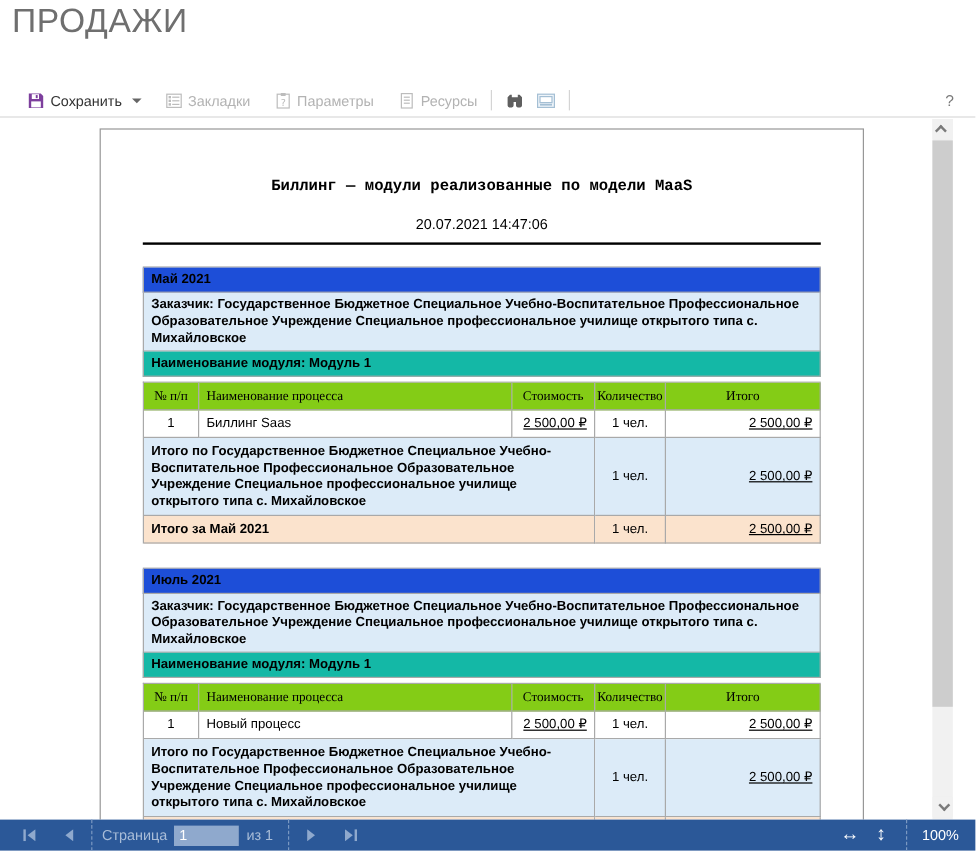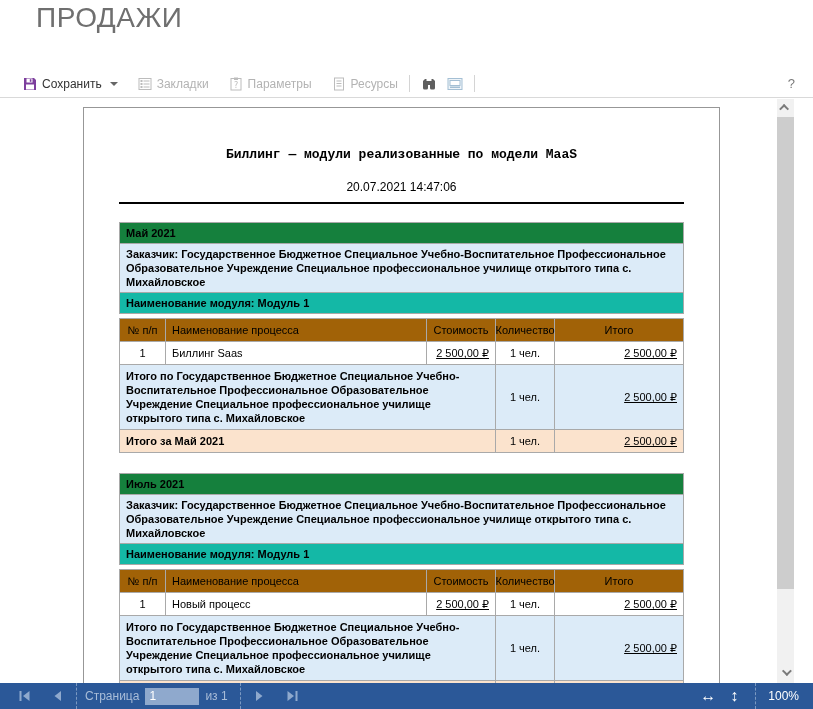--- a/index.html
+++ b/index.html
@@ -7,21 +7,21 @@
   body {
     width: 813px; height: 709px; overflow: hidden;
     background: #ffffff;
     font-family: "Liberation Sans", "DejaVu Sans", sans-serif;
     color: #000;
     position: relative;
   }
   
   .app-title {
     position: absolute; top: 2px; left: 10px;
-    font-size: 28px; color: #6f6f6f; letter-spacing: .5px; margin-left: 26px;
+    font-size: 28px; color: #6f6f6f; letter-spacing: .5px;
   }
   
   .toolbar {
     position: absolute; top: 70px; left: 0; right: 0; height: 28px;
     display: flex; align-items: center; padding: 0 12px 0 18px;
     border-bottom: 1px solid #d9d9d9; font-size: 12px; color: #333;
     background: #fff;
   }
   .tb-btn { display: inline-flex; align-items: center; gap: 5px; padding: 0 5px; height: 22px; cursor: default; white-space: nowrap; }
   .tb-btn.disabled { color: #b3b3b3; }
@@ -39,32 +39,32 @@
     position: absolute; left: 83px; top: 8px; width: 637px; height: 950px;
     border: 1px solid #979797; background: #fff;
   }
   .rtitle { text-align: center; font-weight: bold; font-size: 13px; margin-top: 39px; font-family: Liberation Mono, monospace; }
   .rdate  { text-align: center; font-size: 12px; margin-top: 18px; }
   .rline  { height: 2px; background: #000; margin: 8px 35px 0 35px; }
   .section { margin: 18px 35px 0 35px; font-size: 11px; }
   .section + .section { margin-top: 20px; }
   .block { border-top: 1px solid #a9a9a9; }
   .rrow { border: 1px solid #a9a9a9; border-top: 0; padding: 3px 6px; line-height: 14px; }
-  .row-period   { background: #15803d; font-weight: bold; }
+  .row-period   { background: #1d4ed8; font-weight: bold; }
   .row-customer { background: #dcebf8; font-weight: bold; }
   .row-module   { background: #14b8a6; font-weight: bold; }
   .grid {
     display: grid; grid-template-columns: 46px 261px 69px 59px 1fr;
     border-top: 1px solid #a9a9a9; border-left: 1px solid #a9a9a9; margin-top: 4px;
   }
   .gcell {
     border-right: 1px solid #a9a9a9; border-bottom: 1px solid #a9a9a9;
     padding: 4px 6px; display: flex; align-items: center; line-height: 14px; min-height: 22px;
   }
-  .ghead { background: #a16207; justify-content: center; }
+  .ghead { background: #84cc16; justify-content: center; font-family: Liberation Serif, serif; }
   .ghead.left { justify-content: flex-start; }
   .c-center { justify-content: center; }
   .c-right  { justify-content: flex-end; text-align: right; white-space: nowrap; text-decoration: underline; }
   .span3 { grid-column: 1 / span 3; font-weight: bold; }
   .bg-blue  { background: #dcebf8; }
   .bg-peach { background: #fbe3cd; }
   
   .vscroll { position: absolute; right: 19px; top: 0; bottom: 0; width: 17px; background: #f1f1f1; }
   .sb-btn { position: absolute; left: 0; width: 17px; height: 17px; display: flex; align-items: center; justify-content: center; background: #f1f1f1; }
   .sb-up { top: 0; } .sb-down { bottom: 2px; }

